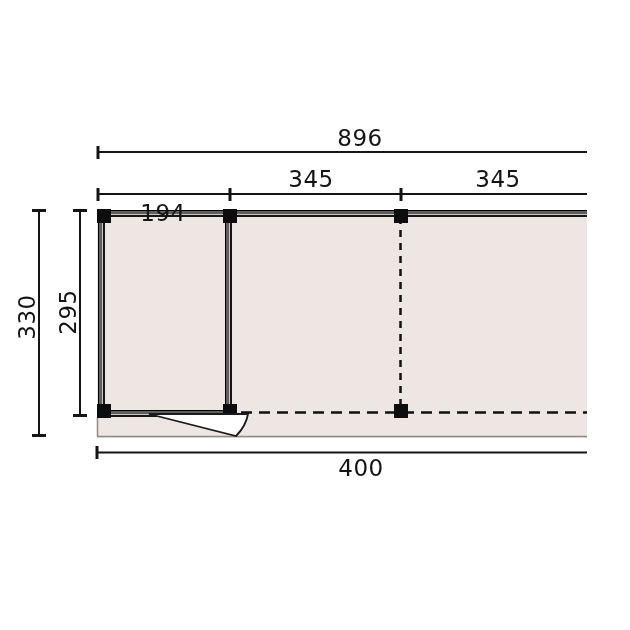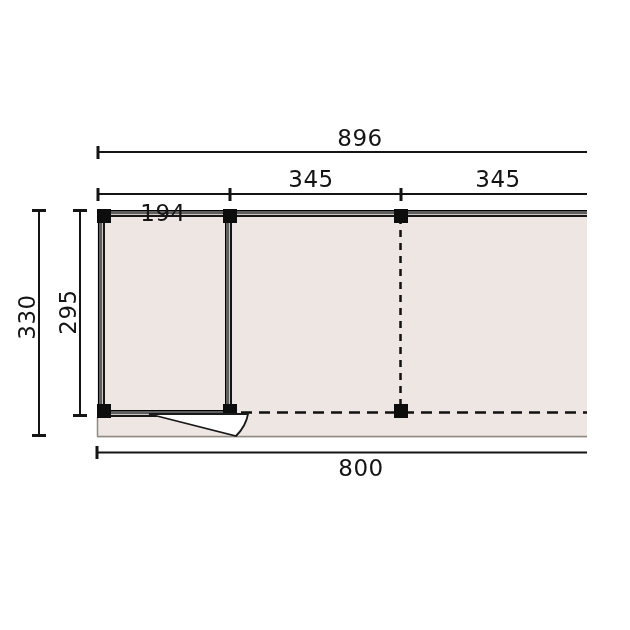--- a/index.html
+++ b/index.html
@@ -94,15 +94,15 @@
     <path d="M80,210 V416" stroke="#141414" stroke-width="2" fill="none"></path>
     <path d="M73,210.5 H87 M73,415.5 H87" stroke="#141414" stroke-width="3" fill="none"></path>
   </svg>
 
   <div class="dim-label" style="left:360px;top:138px;">896</div>
   <div class="dim-label" style="left:163px;top:179px;margin-top:34px;">194</div>
   <div class="dim-label" style="left:311px;top:179px;">345</div>
   <div class="dim-label" style="left:498px;top:179px;">345</div>
   <div class="dim-label vert" style="left:27px;top:317px;">330</div>
   <div class="dim-label vert" style="left:68px;top:312px;">295</div>
-  <div class="dim-label" style="left:361px;top:468px;">800</div>
+  <div class="dim-label" style="left:361px;top:468px;">400</div>
 
 </div>
 
 </body></html>

